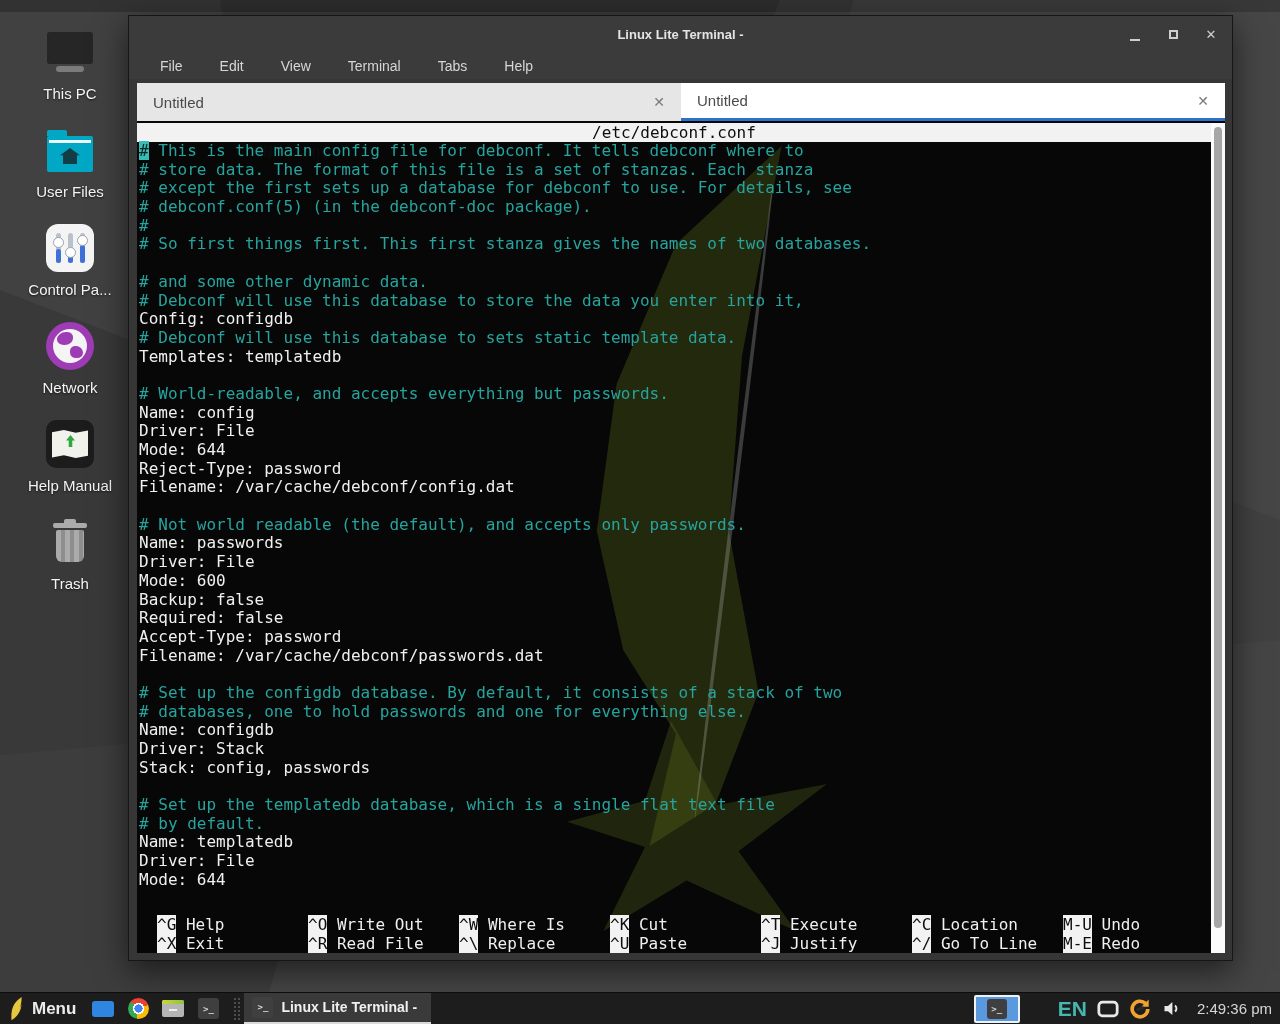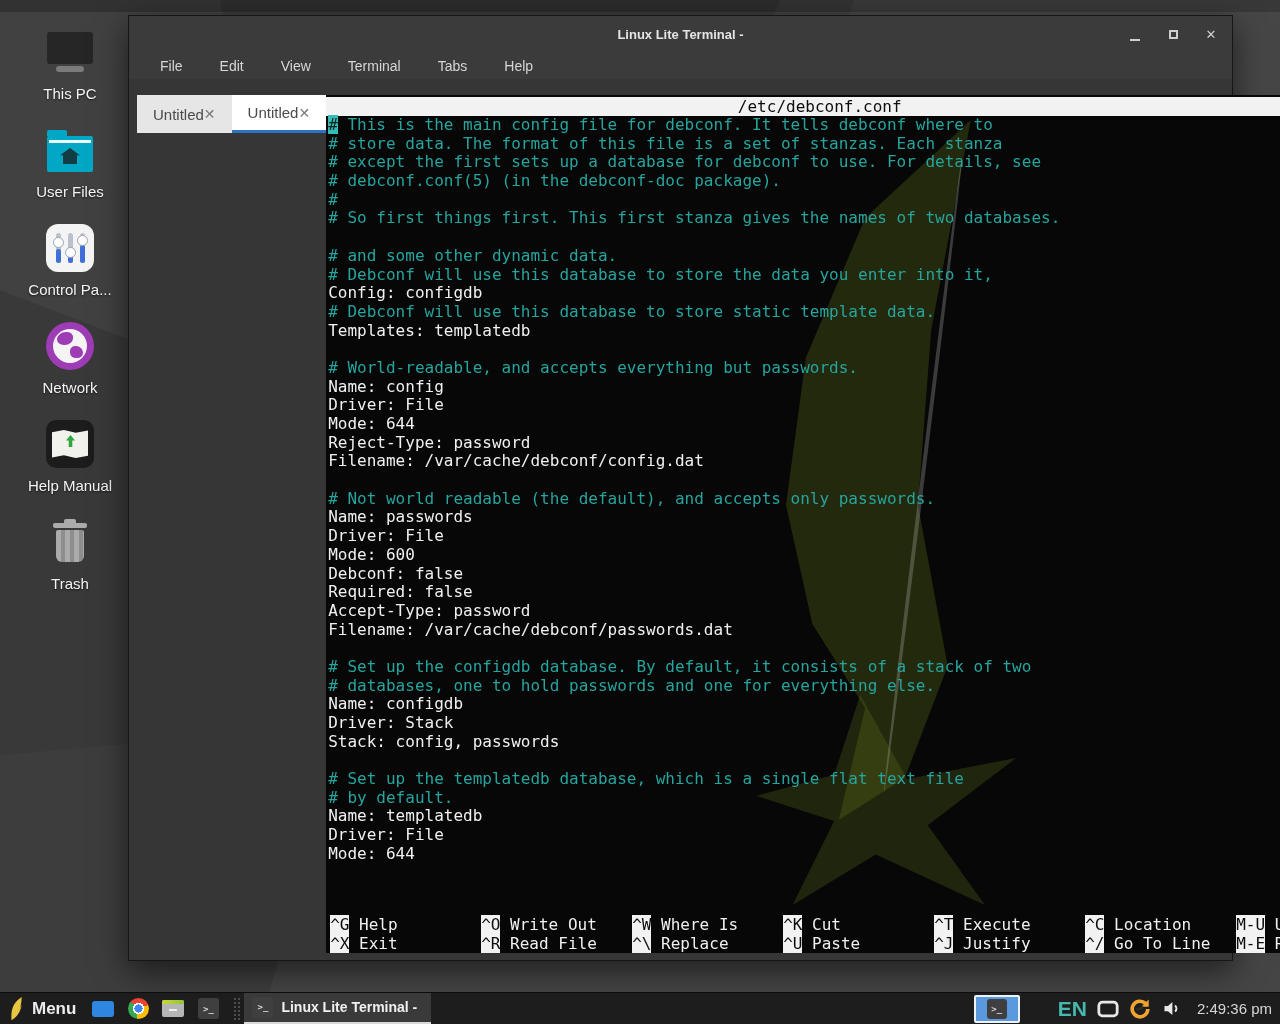--- a/index.html
+++ b/index.html
@@ -79,21 +79,21 @@
   .win-controls { position:absolute; right:14px; top:0; height:36px; display:flex; align-items:center; gap:24px; }
   .wbtn { color:#cfcfcf; font-size:13px; width:14px; height:14px; display:flex;
     align-items:center; justify-content:center; cursor:pointer; }
   .wbtn.min { align-items:flex-end; }
   .wbtn.min i { display:block; width:10px; height:2px; background:#cfcfcf; }
   .wbtn.max i { display:block; width:9px; height:9px; border:2px solid #cfcfcf; }
   .menubar { height:27px; background:#3b3b3b; display:flex; align-items:center;
     padding-left:18px; gap:24px; flex:none; }
   .menu-item { color:#d6d6d6; font-size:14px; cursor:pointer;margin-left:13px; }
 
-  .inner { flex:1; margin:16px 7px 7px 8px; display:flex; min-height:0; }
+  .inner { flex:1; margin:4px 7px 7px 8px; display:flex; flex-direction:column; min-height:0; }
   .tabbar { height:38px; display:flex; flex:none; }
   .tab { flex:1; display:flex; align-items:center; padding:0 16px; cursor:pointer; position:relative; }
   .tab .tlabel { font-size:15px; color:#4a4a4a; }
   .tab .tclose { margin-left:auto; color:#7a7a7a; font-size:14px; cursor:pointer; }
   .tab.inactive { background:#e6e6e6; }
   .tab.active { background:#ffffff; border-bottom:3px solid var(--tab-underline,#2b72c8); }
 
   .terminal { flex:1; background:#070707; position:relative; display:flex; min-height:0; padding-top:2px; }
   .term-main { flex:1; display:flex; flex-direction:column; position:relative; min-width:0; }
   
@@ -112,21 +112,21 @@
   .nano-path { position:absolute; left:0; right:0; text-align:center; top:0; }
   .term-lines { flex:none; position:relative; z-index:2; padding-left:2px;
     font-family:"DejaVu Sans Mono", monospace; font-size:16px; }
   .tline { height:18.7px; line-height:18.7px; white-space:pre; }
   .tline.comment { color:var(--comment,#26a49e); }
   .tline.plain { color:#f0f0f0; }
   .tline .comment { color:var(--comment,#26a49e); }
   .cursor { background:var(--cursor-bg,#38bdb6); color:#062422; }
 
   .nano-shortcuts { margin-top:auto; flex:none; position:relative; z-index:2;
-    font-family:"DejaVu Sans Mono", monospace; font-size:16px; padding-left:4px; }
+    font-family:"DejaVu Sans Mono", monospace; font-size:16px; padding-left:20px; }
   .srow { display:grid; grid-template-columns:repeat(6,151px) auto; height:19px; line-height:19px; }
   .scell { white-space:pre; color:#f0f0f0; }
   .skey { background:#f2f2f2; color:#0d0d0d; }
 
   .term-scrollbar { width:14px; background:#fbfbfb; flex:none; position:relative; }
   .term-thumb { position:absolute; left:3px; top:4px; width:8px; height:96.5%;
     background:#a6a6a6; border-radius:5px; }
 
   
   .taskbar { position:absolute; left:0; bottom:0; width:1280px; height:32px; background:#1d1d1d;
@@ -283,35 +283,35 @@
             <div class="tline"><span class="cursor">#</span><span class="comment"> This is the main config file for debconf. It tells debconf where to</span></div>
             <div class="tline comment"># store data. The format of this file is a set of stanzas. Each stanza</div>
             <div class="tline comment"># except the first sets up a database for debconf to use. For details, see</div>
             <div class="tline comment"># debconf.conf(5) (in the debconf-doc package).</div>
             <div class="tline comment">#</div>
             <div class="tline comment"># So first things first. This first stanza gives the names of two databases.</div>
             <div class="tline plain">&nbsp;</div>
             <div class="tline comment"># and some other dynamic data.</div>
             <div class="tline comment"># Debconf will use this database to store the data you enter into it,</div>
             <div class="tline plain">Config: configdb</div>
-            <div class="tline comment"># Debconf will use this database to store static template data.</div>
+            <div class="tline comment"># Debconf will use this database to sets static template data.</div>
             <div class="tline plain">Templates: templatedb</div>
             <div class="tline plain">&nbsp;</div>
             <div class="tline comment"># World-readable, and accepts everything but passwords.</div>
             <div class="tline plain">Name: config</div>
             <div class="tline plain">Driver: File</div>
             <div class="tline plain">Mode: 644</div>
             <div class="tline plain">Reject-Type: password</div>
             <div class="tline plain">Filename: /var/cache/debconf/config.dat</div>
             <div class="tline plain">&nbsp;</div>
             <div class="tline comment"># Not world readable (the default), and accepts only passwords.</div>
             <div class="tline plain">Name: passwords</div>
             <div class="tline plain">Driver: File</div>
             <div class="tline plain">Mode: 600</div>
-            <div class="tline plain">Debconf: false</div>
+            <div class="tline plain">Backup: false</div>
             <div class="tline plain">Required: false</div>
             <div class="tline plain">Accept-Type: password</div>
             <div class="tline plain">Filename: /var/cache/debconf/passwords.dat</div>
             <div class="tline plain">&nbsp;</div>
             <div class="tline comment"># Set up the configdb database. By default, it consists of a stack of two</div>
             <div class="tline comment"># databases, one to hold passwords and one for everything else.</div>
             <div class="tline plain">Name: configdb</div>
             <div class="tline plain">Driver: Stack</div>
             <div class="tline plain">Stack: config, passwords</div>
             <div class="tline plain">&nbsp;</div>

